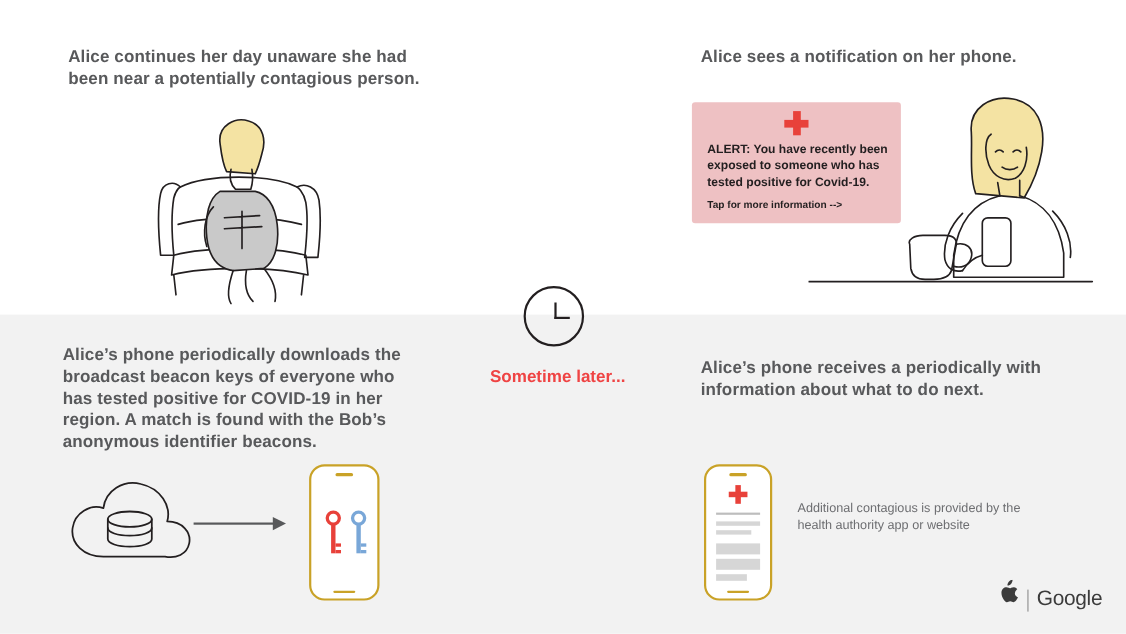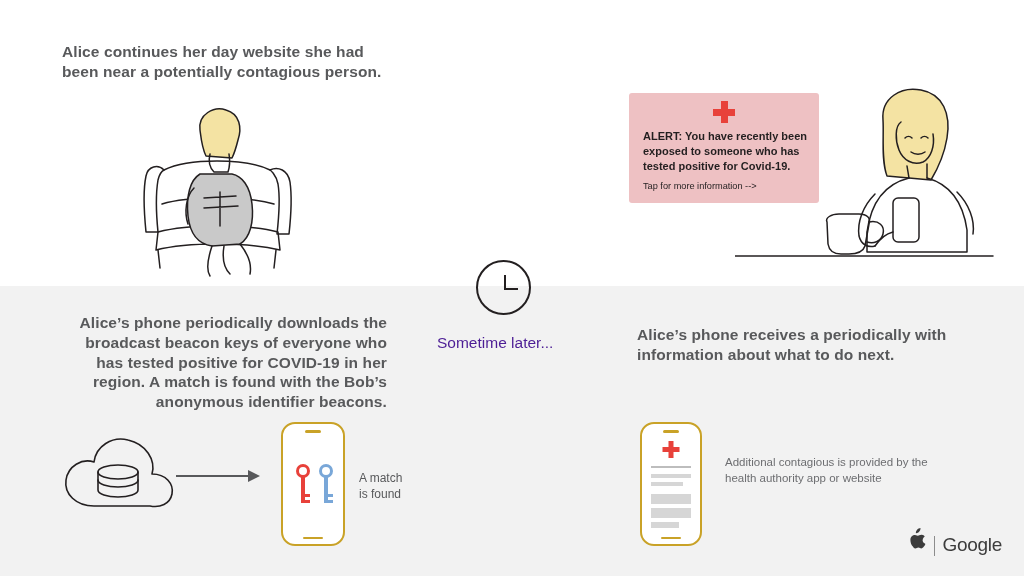--- a/index.html
+++ b/index.html
@@ -33,41 +33,42 @@
   .headline {
     position: absolute;
     color: #58595b;
     font-weight: bold;
     font-size: 15.5px;
     line-height: 1.28;
     letter-spacing: 0.1px;
   }
   #hl-top-left  { left: 62px;  top: 42px;  width: 340px; }
   #hl-top-right { left: 637px; top: 42px;  width: 350px; }
-  #hl-bot-left  { left: 57px;  top: 313px; width: 330px; text-align: right; }
+  #hl-bot-left  { left: 57px;  top: 313px; width: 330px; }
   #hl-bot-right { left: 637px; top: 325px; width: 330px; }
 
   .caption {
     position: absolute;
     color: #6d6e71;
     font-size: 11.5px;
     line-height: 1.35;
   }
   #cap-keys      { left: 57px;  top: 525px; width: 220px; }
   #cap-match     { left: 359px; top: 470px; width: 90px; font-size: 12px; color:#58595b;}
   #cap-health    { left: 725px; top: 455px; width: 230px; }
 
   #sometime-later {
     position: absolute;
     left: 437px;
     top: 334px;
     width: 140px;
-    font-weight: normal;
+    text-align: center;
+    font-weight: bold;
     font-size: 15.5px;
-    color: #4c1d95;
+    color: #ef4444;
   }
 
   
   .clock {
     position: absolute;
     left: 476px;
     top: 260px;
     width: 55px;
     height: 55px;
     border: 2.4px solid #231f20;
@@ -124,21 +125,21 @@
     font-weight: bold;
     color: #231f20;
     line-height: 1.35;
   }
   .alert-tap {
     position: absolute;
     left: 14px;
     top: 88px;
     width: 170px;
     font-size: 9.2px;
-    font-weight: normal;
+    font-weight: bold;
     color: #231f20;
   }
 
   
   .phone {
     position: absolute;
     border: 2.6px solid #c9a227;
     border-radius: 14px;
     background: #ffffff;
     box-sizing: border-box;
@@ -273,21 +274,21 @@
     letter-spacing: -0.3px;
   }
 </style>
 </head>
 <body>
 
 <div class="stage">
 
   <div class="band-grey"></div>
 
-  <div class="headline" id="hl-top-left">Alice continues her day website she had been near a potentially contagious person.</div>
+  <div class="headline" id="hl-top-left">Alice continues her day unaware she had been near a potentially contagious person.</div>
 
   <div class="illus" id="illus-sofa">
     <svg width="180" height="185" viewBox="0 0 180 185" fill="none" stroke="#231f20" stroke-width="1.5" stroke-linecap="round" stroke-linejoin="round">
 
       <path d="M36 78 C30 72 20 74 18 84 C15 98 16 120 18 140 L30 140 C28 120 28 100 30 88 C32 80 36 78 36 78 Z"></path>
       <path d="M142 78 C150 74 160 78 162 90 C164 104 163 124 161 142 L149 142 C151 124 152 104 150 92 C148 82 142 78 142 78 Z"></path>
       <path d="M36 78 C60 66 118 66 142 78"></path>
       <path d="M34 112 C60 104 118 104 146 112"></path>
 
       <path d="M30 140 C60 132 120 132 150 140 L152 158 C118 150 60 150 28 158 Z"></path>
@@ -301,20 +302,21 @@
       <path d="M76 106 L108 104 M76 116 L110 114 M92 100 L92 134"></path>
 
       <path d="M84 154 C80 166 78 178 82 184"></path>
       <path d="M112 152 C120 162 124 172 122 182"></path>
       <path d="M96 154 C94 166 96 176 102 182"></path>
 
       <path d="M66 96 C58 104 56 120 60 132"></path>
     </svg>
   </div>
 
+  <div class="headline" id="hl-top-right">Alice sees a notification on her phone.</div>
 
   <div class="alert-card">
     <div class="alert-cross"></div>
     <div class="alert-body">ALERT:  You have recently been exposed to someone who has tested positive for Covid-19.</div>
     <div class="alert-tap">Tap for more information --&gt;</div>
   </div>
 
   <div class="illus" id="illus-woman">
     <svg width="260" height="190" viewBox="0 0 260 190" fill="none" stroke="#231f20" stroke-width="1.5" stroke-linecap="round" stroke-linejoin="round">
 
@@ -376,22 +378,20 @@
     </div>
     <div class="key" id="key-blue">
       <div class="head"></div>
       <div class="shaft"></div>
       <div class="tooth" style="top:30px"></div>
       <div class="tooth" style="top:36px"></div>
     </div>
     <div class="homebar"></div>
   </div>
 
-  <div class="caption" id="cap-match" style="white-space:pre-line">A match
-is found</div>
 
   <div class="headline" id="hl-bot-right">Alice’s phone receives a periodically with information about what to do next.</div>
 
   <div class="phone" id="phone-health">
     <div class="speaker"></div>
     <div class="hp-cross"></div>
     <div class="hp-rule" style="top:42px; width:40px;"></div>
     <div class="hp-line" style="top:50px; width:40px; height:4px;"></div>
     <div class="hp-line" style="top:58px; width:32px; height:4px;"></div>
     <div class="hp-line" style="top:70px; width:40px; height:10px;"></div>

